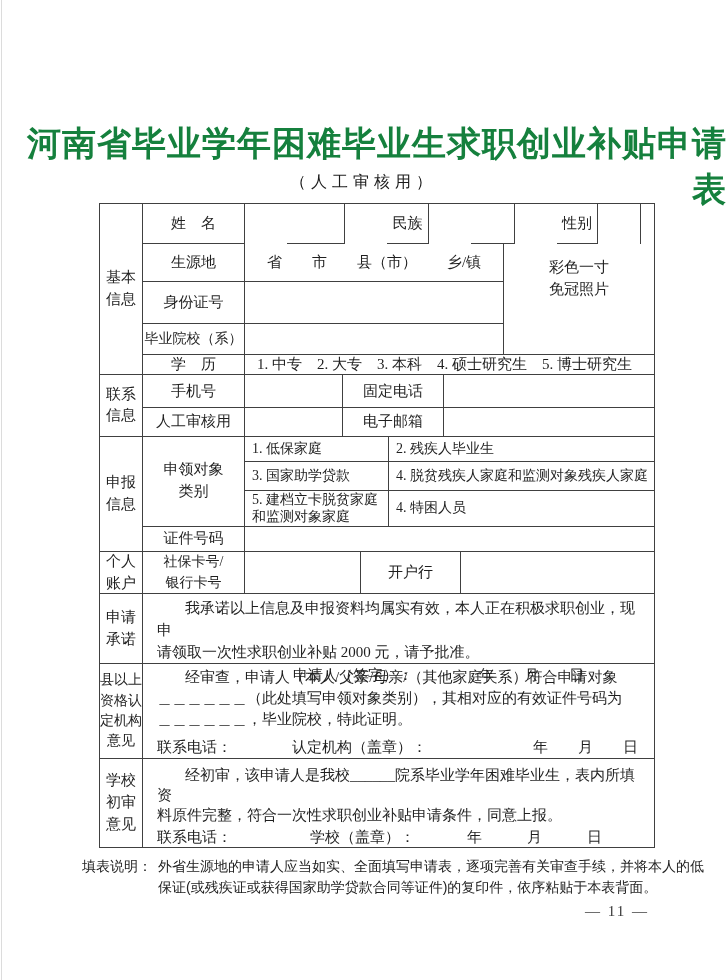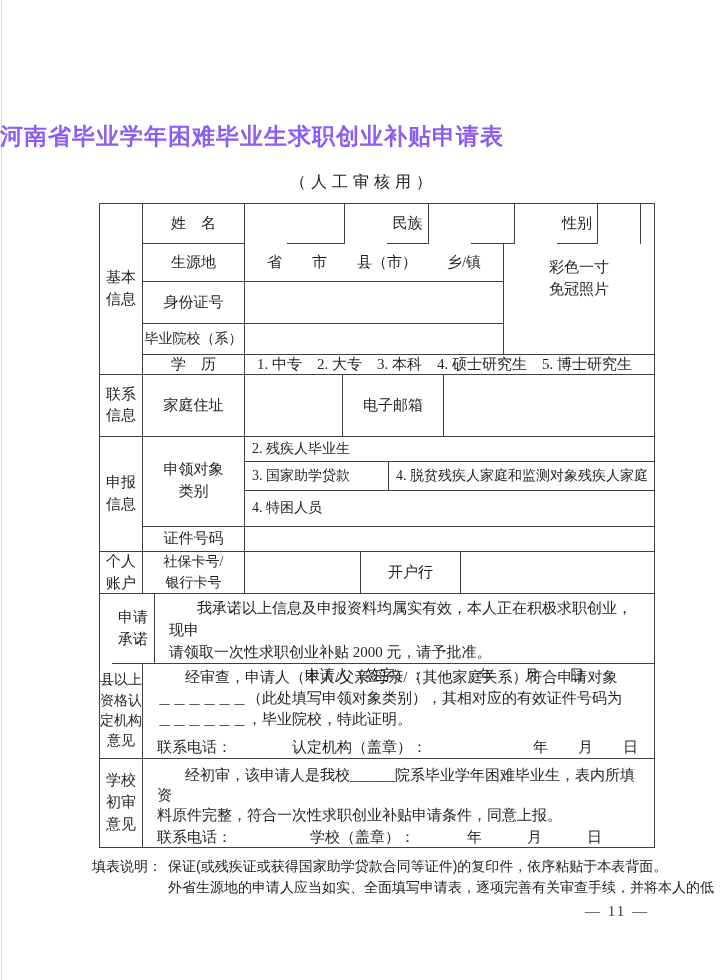--- a/index.html
+++ b/index.html
@@ -2,22 +2,22 @@
 <html><head>
 <meta charset="utf-8">
 <style>
   html,body{margin:0;padding:0;}
   body{
     width:727px;height:980px;position:relative;background:#ffffff;
     font-family:"Liberation Serif","DejaVu Serif",serif;color:#1f1f1f;
     overflow:hidden;
   }
   .scan-edge{position:absolute;left:1px;top:0;bottom:0;width:1px;background:#dcdcdc;}
-  .title{position:absolute;top:121px;left:0;width:100%;text-align:left;
-    font-size:23px;font-weight:bold;letter-spacing:1px;color:#8b5cf6;}
+  .title{position:absolute;top:121px;left:0;width:100%;text-align:right;
+    font-size:34px;font-weight:bold;letter-spacing:1px;color:#15803d;}
   .subtitle{position:absolute;top:172px;left:0;width:100%;text-align:center;
     font-size:16px;letter-spacing:5px;color:#1a1a1a;}
   .tbl{position:absolute;left:99px;top:203px;width:556px;height:645px;
     border:1px solid #404040;box-sizing:border-box;display:flex;flex-direction:column;}
   .band{display:flex;flex-direction:row;}
   .cell{box-sizing:border-box;border-right:1px solid #404040;border-bottom:1px solid #404040;
     display:flex;align-items:center;justify-content:center;font-size:15px;}
   .noR{border-right:none;}
   .noB{border-bottom:none;}
   .col{display:flex;flex-direction:column;box-sizing:border-box;}
@@ -26,21 +26,21 @@
   .pre{white-space:pre-line;text-align:center;line-height:1.45;}
   .sec{width:43px;flex:0 0 43px;}
   .lbl102{width:102px;flex:0 0 102px;}
   .opt{justify-content:flex-start;padding:0 5px 0 7px;font-size:14px;line-height:1.25;}
   .content{display:block;padding:3px 8px 0 14px;text-align:left;font-size:15px;}
   .ln{line-height:22px;}
   .indent{text-indent:28px;}
   .flexline{display:flex;align-items:baseline;}
   .small{font-size:14px;}
   .photo{font-size:15px;}
-  .note{position:absolute;left:92px;top:856px;width:630px;display:flex;
+  .note{position:absolute;left:82px;top:856px;width:630px;display:flex;
     font-family:"Liberation Sans","DejaVu Sans",sans-serif;font-size:14px;color:#222;}
   .note-label{flex:0 0 76px;line-height:21px;}
   .note-body{line-height:21px;}
   .pagenum{position:absolute;right:78px;top:903px;font-size:15px;color:#3a3a3a;
     letter-spacing:2px;font-family:"Liberation Serif","DejaVu Serif",serif;}
 </style>
 </head>
 <body>
 
 <div class="scan-edge"></div>
@@ -84,45 +84,53 @@
         <div class="cell lbl102">学　历</div>
         <div class="cell fill noR" style="justify-content:flex-start;padding-left:12px;">1. 中专　2. 大专　3. 本科　4. 硕士研究生　5. 博士研究生</div>
       </div>
     </div>
   </div>
 
   <div class="band" style="height:65px;justify-content:flex-end;">
     <div class="cell sec pre">联系
 信息</div>
     <div class="col fill">
+      <div class="row" style="height:33px;">
+        <div class="cell lbl102">手机号</div>
+        <div class="cell" style="width:98px;flex:0 0 98px;"></div>
+        <div class="cell" style="width:101px;flex:0 0 101px;">固定电话</div>
+        <div class="cell fill noR"></div>
+      </div>
       <div class="row fill">
-        <div class="cell lbl102">家庭住址</div>
+        <div class="cell lbl102">人工审核用</div>
         <div class="cell" style="width:98px;flex:0 0 98px;"></div>
         <div class="cell" style="width:101px;flex:0 0 101px;">电子邮箱</div>
         <div class="cell fill noR"></div>
       </div>
     </div>
   </div>
 
   <div class="band" style="height:122px;">
     <div class="cell sec pre">申报
 信息</div>
     <div class="col fill">
       <div class="row" style="height:90px;">
         <div class="cell lbl102 pre">申领对象
 类别</div>
         <div class="col fill">
           <div class="row" style="height:25px;">
+            <div class="cell opt" style="width:144px;flex:0 0 144px;">1. 低保家庭</div>
             <div class="cell opt fill noR">2. 残疾人毕业生</div>
           </div>
           <div class="row" style="height:29px;">
             <div class="cell opt" style="width:144px;flex:0 0 144px;">3. 国家助学贷款</div>
             <div class="cell opt fill noR">4. 脱贫残疾人家庭和监测对象残疾人家庭</div>
           </div>
           <div class="row fill">
+            <div class="cell opt" style="width:144px;flex:0 0 144px;">5. 建档立卡脱贫家庭和监测对象家庭</div>
             <div class="cell opt fill noR">4. 特困人员</div>
           </div>
         </div>
       </div>
       <div class="row fill">
         <div class="cell lbl102">证件号码</div>
         <div class="cell fill noR"></div>
       </div>
     </div>
   </div>
@@ -130,21 +138,21 @@
   <div class="band" style="height:42px;">
     <div class="cell sec pre">个人
 账户</div>
     <div class="cell lbl102 pre small">社保卡号/
 银行卡号</div>
     <div class="cell" style="width:116px;flex:0 0 116px;"></div>
     <div class="cell" style="width:100px;flex:0 0 100px;">开户行</div>
     <div class="cell fill noR"></div>
   </div>
 
-  <div class="band" style="height:70px;margin-left:12px;">
+  <div class="band" style="height:70px;">
     <div class="cell sec pre">申请
 承诺</div>
     <div class="cell fill noR content">
       <div class="ln indent">我承诺以上信息及申报资料均属实有效，本人正在积极求职创业，现申</div>
       <div class="ln">请领取一次性求职创业补贴 2000 元，请予批准。</div>
       <div class="ln flexline" style="margin-top:1px;">
         <span style="margin-left:136px;">申请人（签字）：</span>
         <span style="margin-left:auto;margin-right:62px;">年　　月　　日</span>
       </div>
     </div>
@@ -180,18 +188,18 @@
         <span style="margin-left:auto;margin-right:44px;">年　　　月　　　日</span>
       </div>
     </div>
   </div>
 
 </div>
 
 <div class="note">
   <div class="note-label">填表说明：</div>
   <div class="note-body">
+    <div>外省生源地的申请人应当如实、全面填写申请表，逐项完善有关审查手续，并将本人的低</div>
     <div>保证(或残疾证或获得国家助学贷款合同等证件)的复印件，依序粘贴于本表背面。</div>
-    <div>外省生源地的申请人应当如实、全面填写申请表，逐项完善有关审查手续，并将本人的低</div>
   </div>
 </div>
 
 <div class="pagenum">—  11  —</div>
 
 </body></html>

